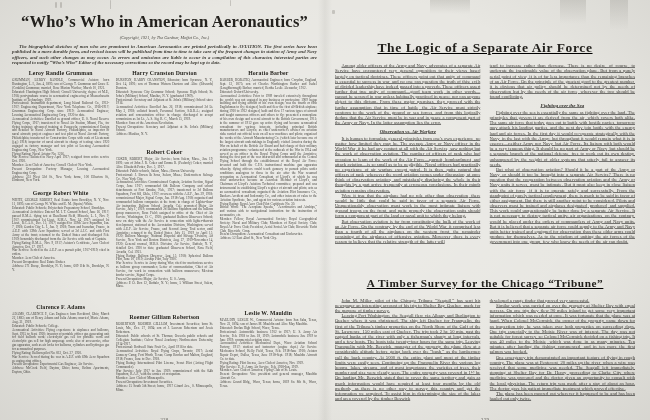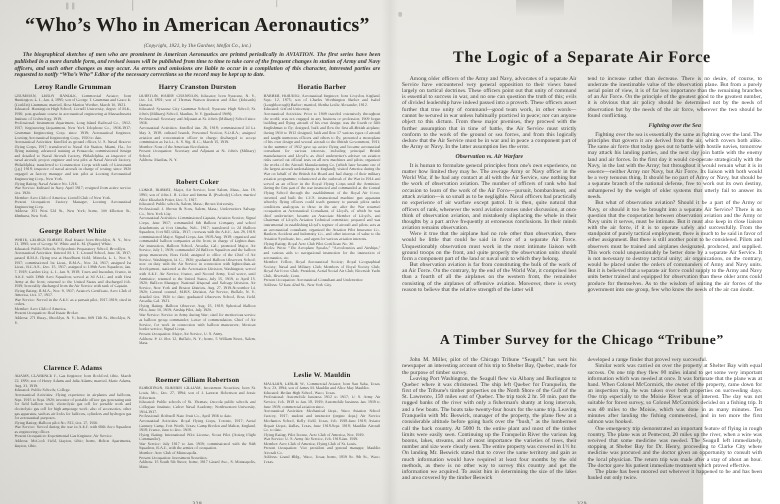--- a/index.html
+++ b/index.html
@@ -1,28 +1,28 @@
 <!DOCTYPE html>
 <html><head>
 <meta charset="utf-8">
 <style>
   html,body{margin:0;padding:0;}
   body{width:650px;height:420px;overflow:hidden;
        font-family:"Liberation Serif","DejaVu Serif",serif;}
-  #spread{position:relative;width:586px;height:420px;
+  #spread{position:relative;width:650px;height:420px;
     background:#e8e7e2;
     background-image:radial-gradient(ellipse at 50% 45%, rgba(255,255,255,0.25) 0%, rgba(0,0,0,0) 60%, rgba(90,88,80,0.12) 100%);
   }
   #gutter{position:absolute;left:318px;top:0;width:14px;height:420px;
     background:linear-gradient(90deg, rgba(0,0,0,0) 0%, rgba(70,68,60,0.07) 50%, rgba(0,0,0,0) 100%);}
   .smudge{position:absolute;background:rgba(90,88,80,0.25);border-radius:1px;}
   .streak{position:absolute;background:linear-gradient(180deg, rgba(100,98,90,0.18), rgba(0,0,0,0));}
   .page{position:absolute;top:0;width:325px;height:420px;overflow:hidden;}
   .page.left{left:0;}
-  .page.right{left:325px;}
+  .page.right{left:325px;text-decoration:underline;}
   .pageInner{width:650px;height:840px;transform:scale(0.5);transform-origin:0 0;}
 
   
   .page.left .pageInner{padding:18px 16px 0 24px;box-sizing:border-box;}
   h1.whos-title{margin:6px 0 0 0;text-align:center;font-size:33px;font-weight:bold;
     color:#23211d;letter-spacing:0.5px;}
   .copyright{margin-top:9px;text-align:center;font-size:8.6px;font-style:italic;color:#4c4a44;}
   .intro{margin-top:7px;font-size:9.6px;line-height:10.8px;font-weight:bold;font-style:italic;
     text-align:justify;color:#3c3a34;text-indent:14px;}
   .wcols{display:flex;gap:13px;margin-top:10px;height:688px;overflow:hidden;}

